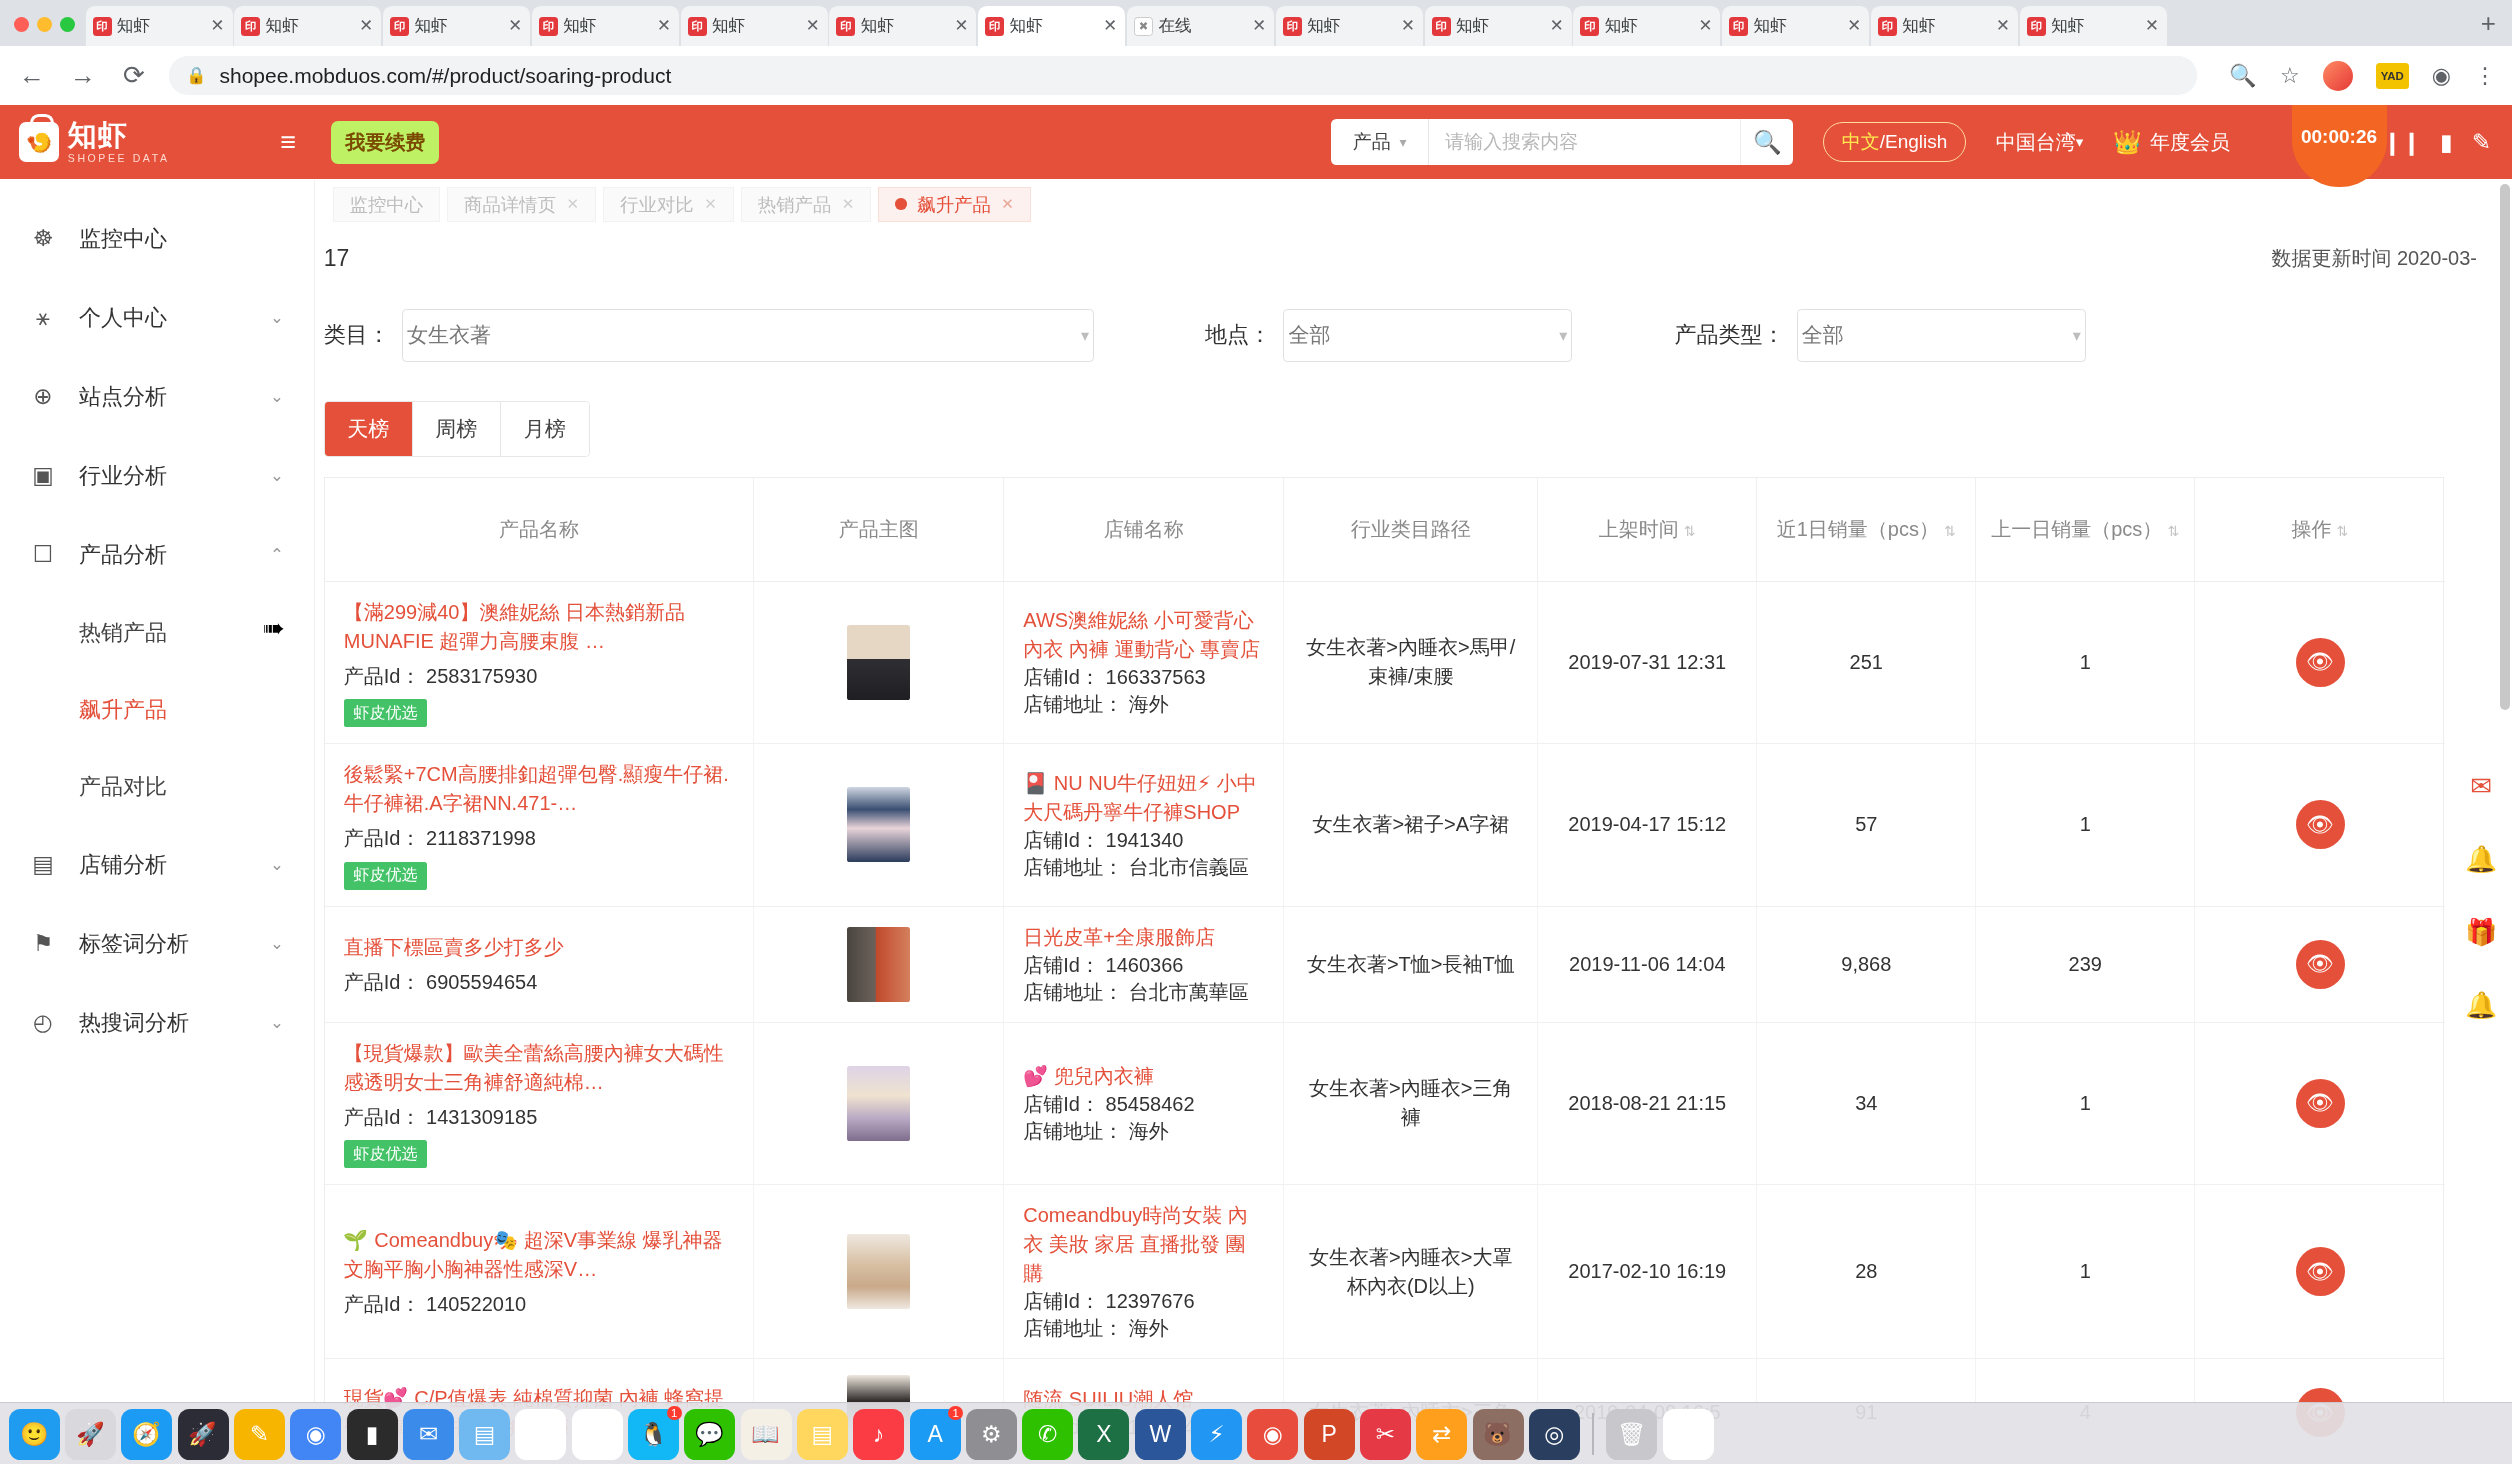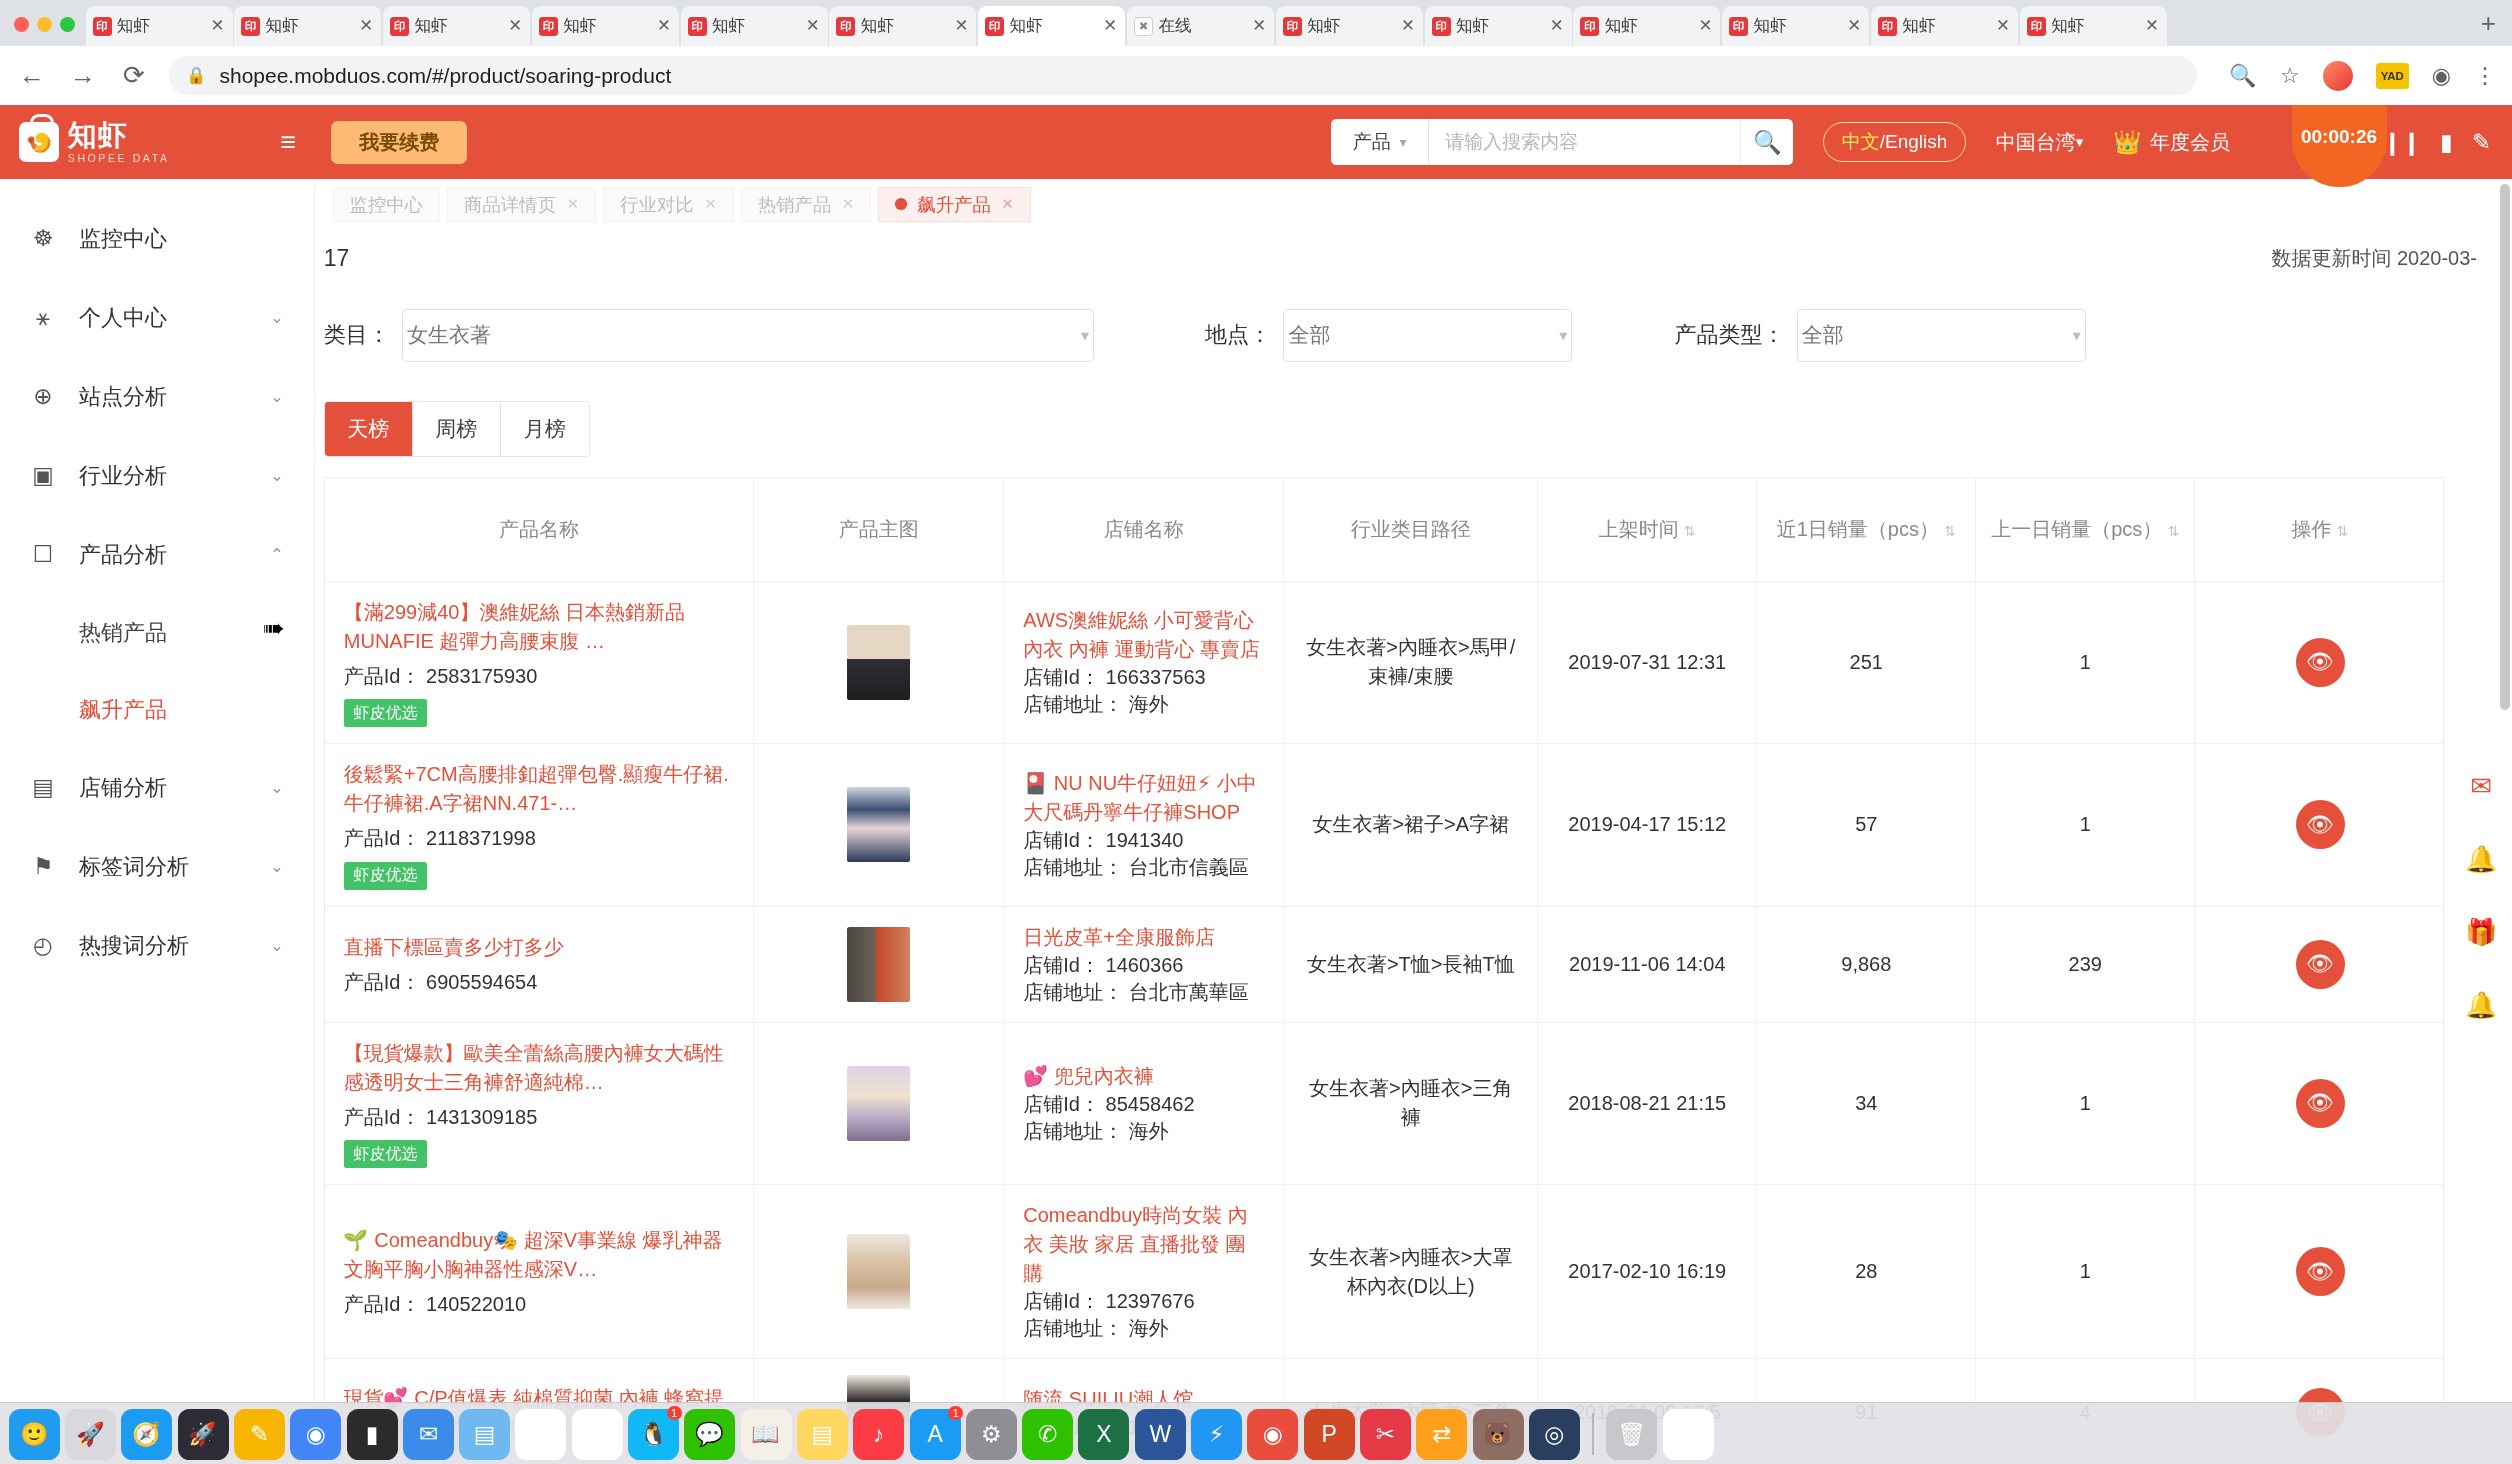--- a/index.html
+++ b/index.html
@@ -69,22 +69,22 @@
   .logo-bag::before{
     content:""; position:absolute; top:-8px; left:11.4px; width:17.5px;height:14px;
     border:3.5px solid #fff; border-bottom:none; border-radius:8.8px 8.8px 0 0;
   }
   .shrimp{font-size:21px;color:#e4503a;line-height:1;}
   .logo-txt{display:flex;flex-direction:column;line-height:1;}
   .logo-cn{font-size:29px;color:#fff;font-weight:bold;letter-spacing:0.9px;}
   .logo-en{font-size:10.5px;color:#ffd9d0;letter-spacing:2.6px;margin-top:2.6px;}
   .burger{font-size:27px;color:#fff;margin-left:24.5px;letter-spacing:0;}
   .renew{
-    margin-left:35px; background:#fdba74; color:#7a4a00; font-size:20px;
-    padding:8px 28px; border-radius:7px; font-weight:bold;
+    margin-left:35px; background:#bef264; color:#7a4a00; font-size:20px;
+    padding:8px 14px; border-radius:7px; font-weight:bold;
   }
   .hdr-spacer{flex:1;}
   .searchgrp{display:flex;align-items:center;height:46px;background:#fff;border-radius:5.3px;overflow:hidden;}
   .s-cat{width:98px;height:46px;display:flex;align-items:center;justify-content:center;
          gap:8.8px;font-size:19px;color:#444;border-right:0.9px solid #e6e6e6;}
   .s-input{width:311px;height:46px;display:flex;align-items:center;padding-left:16px;
            font-size:19px;color:#b8b8b8;}
   .s-btn{width:53px;height:46px;display:flex;align-items:center;justify-content:center;
          font-size:23px;color:#777;border-left:0.9px solid #ededed;}
   .langbtn{margin-left:30px;border:1.8px solid #ffd9a0;border-radius:23px;padding:6.1px 17.5px;
@@ -371,20 +371,23 @@
       <div class="side-item">
         <span class="side-ico">☐</span>
         <span class="side-lbl">产品分析</span>
         <span class="side-arrow">⌃</span>
       </div>
       <div class="side-sub">
         <span>热销产品</span>
       </div>
       <div class="side-sub active">
         <span>飙升产品</span>
+      </div>
+      <div class="side-sub">
+        <span>产品对比</span>
       </div>
       <div class="side-item">
         <span class="side-ico">▤</span>
         <span class="side-lbl">店铺分析</span>
         <span class="side-arrow">⌄</span>
       </div>
       <div class="side-item">
         <span class="side-ico">⚑</span>
         <span class="side-lbl">标签词分析</span>
         <span class="side-arrow">⌄</span>

